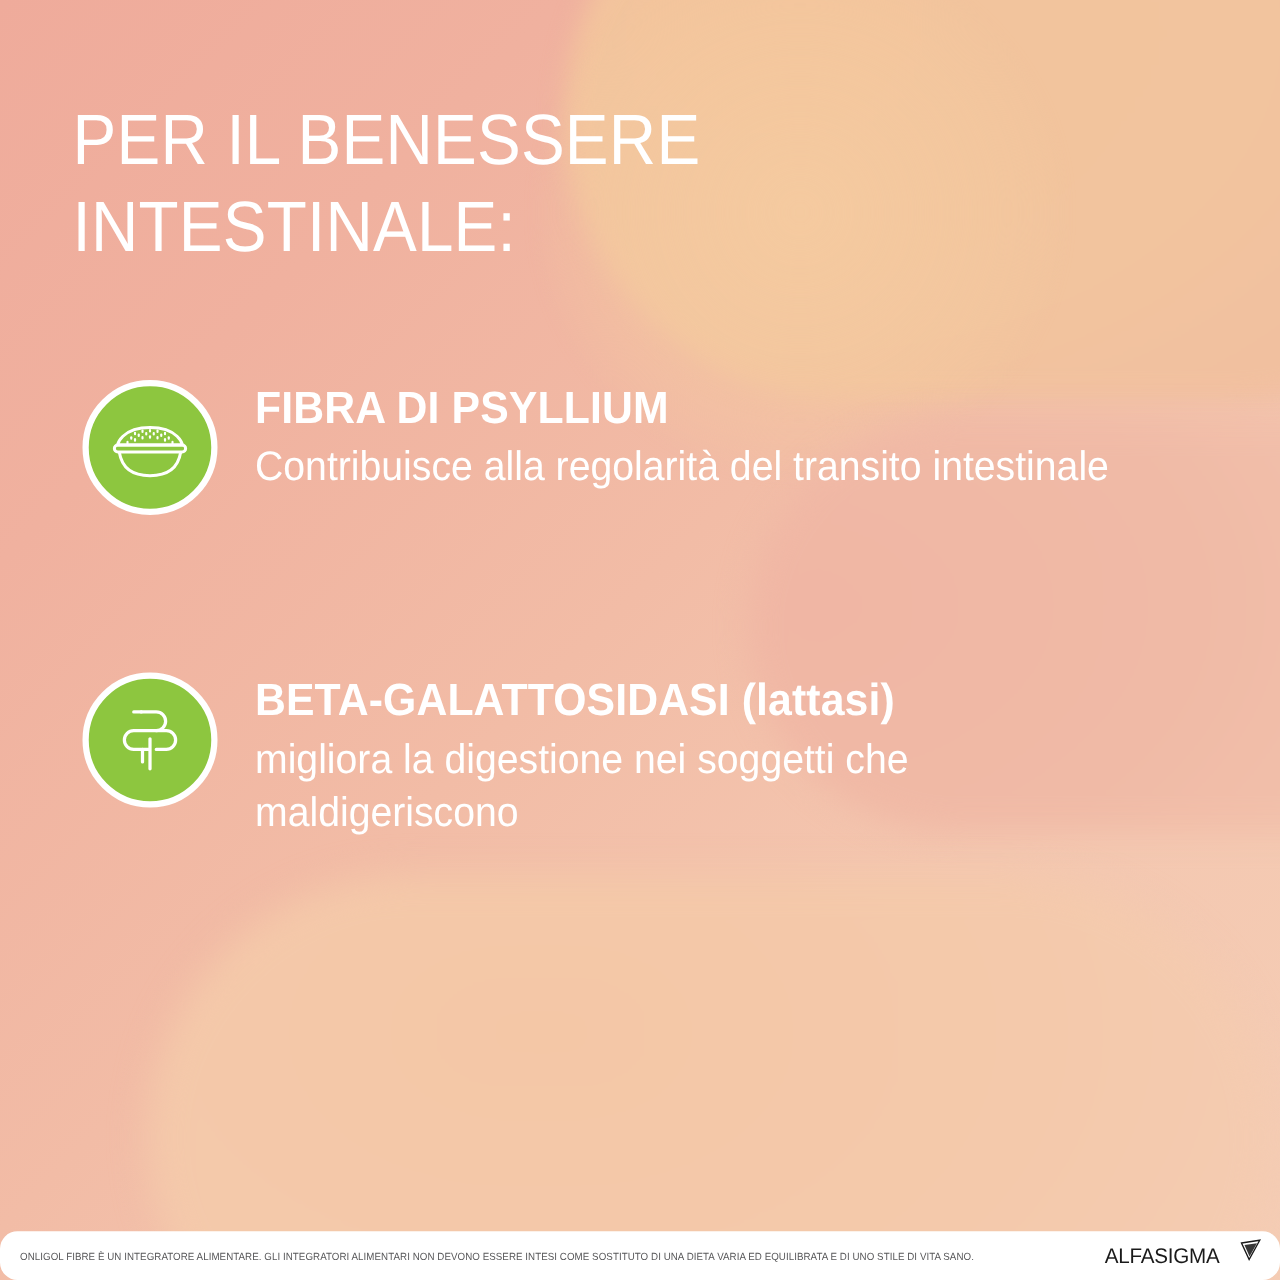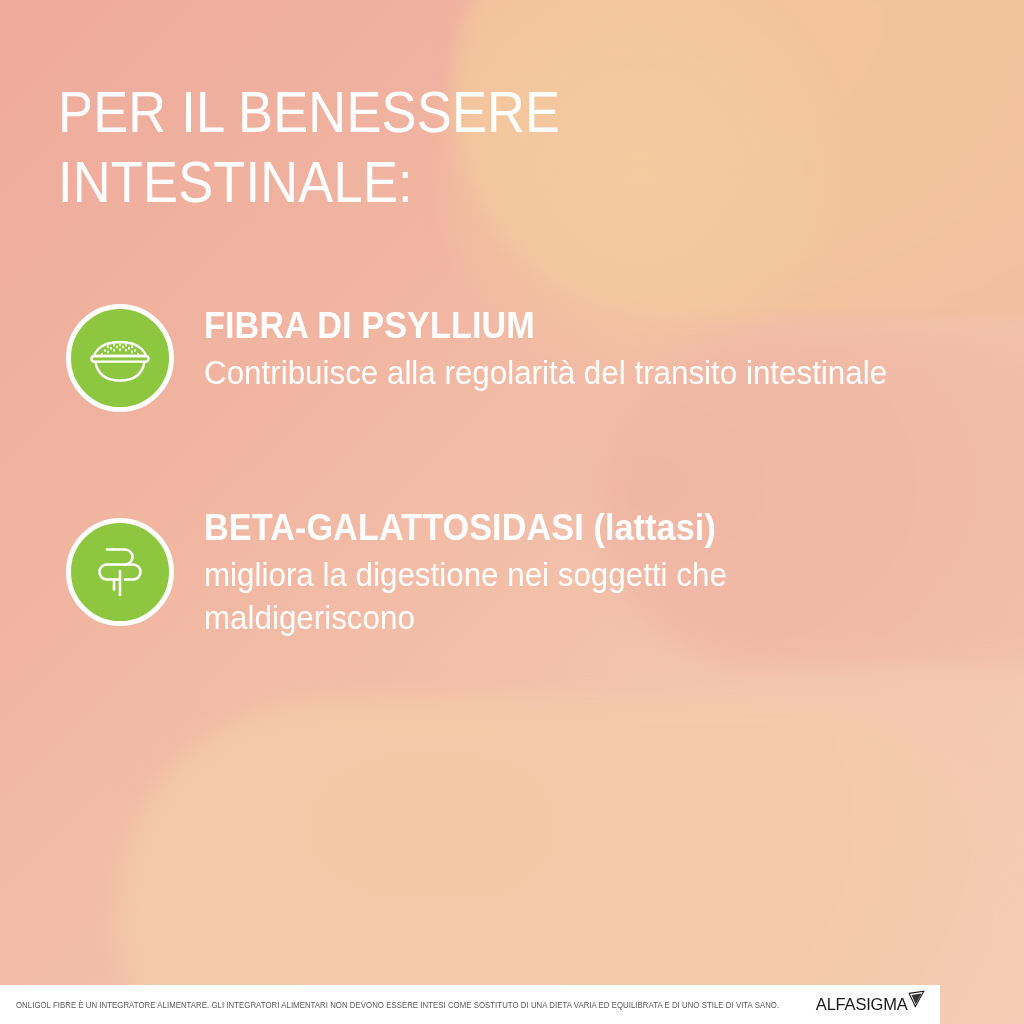--- a/index.html
+++ b/index.html
@@ -66,21 +66,21 @@
     white-space:pre-line;
   }
 
   
   .feature{
     position:absolute;left:66px;
     display:flex;align-items:flex-start;
     width:900px;
   }
   #feature-0{top:302px;}
-  #feature-1{top:504px;align-items:center;}
+  #feature-1{top:536px;}
   #feature-2{top:737px;}
 
   .badge{
     flex:0 0 auto;
     width:108px;height:108px;
     border-radius:50%;
     background:#8DC63F;
     border:5px solid #FFFFFF;
     box-sizing:border-box;
     display:flex;align-items:center;justify-content:center;
@@ -103,37 +103,37 @@
     font-weight:400;
     line-height:1.28;
     margin-top:6px;
     max-width:760px;
   }
   .fdesc:empty{display:none;}
 
   
   #footer{
     position:absolute;left:0;bottom:0;
-    width:940px;height:39px;
+    width:1024px;height:39px;
     background:#FFFFFF;
-    display:flex;align-items:center;
+    display:flex;align-items:center;border-radius:14px;
   }
   #footer-disclaimer{
     margin-left:16px;
     color:#58585A;
     font-size:8.3px;
     letter-spacing:.05px;
     transform:scaleX(.94);
     transform-origin:left center;
     white-space:nowrap;
   }
   #footer-logo{
     position:absolute;right:14px;top:50%;
     transform:translateY(-50%);
-    display:flex;align-items:flex-start;
+    display:flex;align-items:flex-end;gap:16px;
   }
   #footer-logo-text{
     color:#1A1A1A;
     font-size:17px;
     letter-spacing:-.2px;
     transform:scaleX(.97);
     transform-origin:right center;
   }
   #footer-logo-mark{margin-left:-1px;margin-top:-5px;}
 </style>

